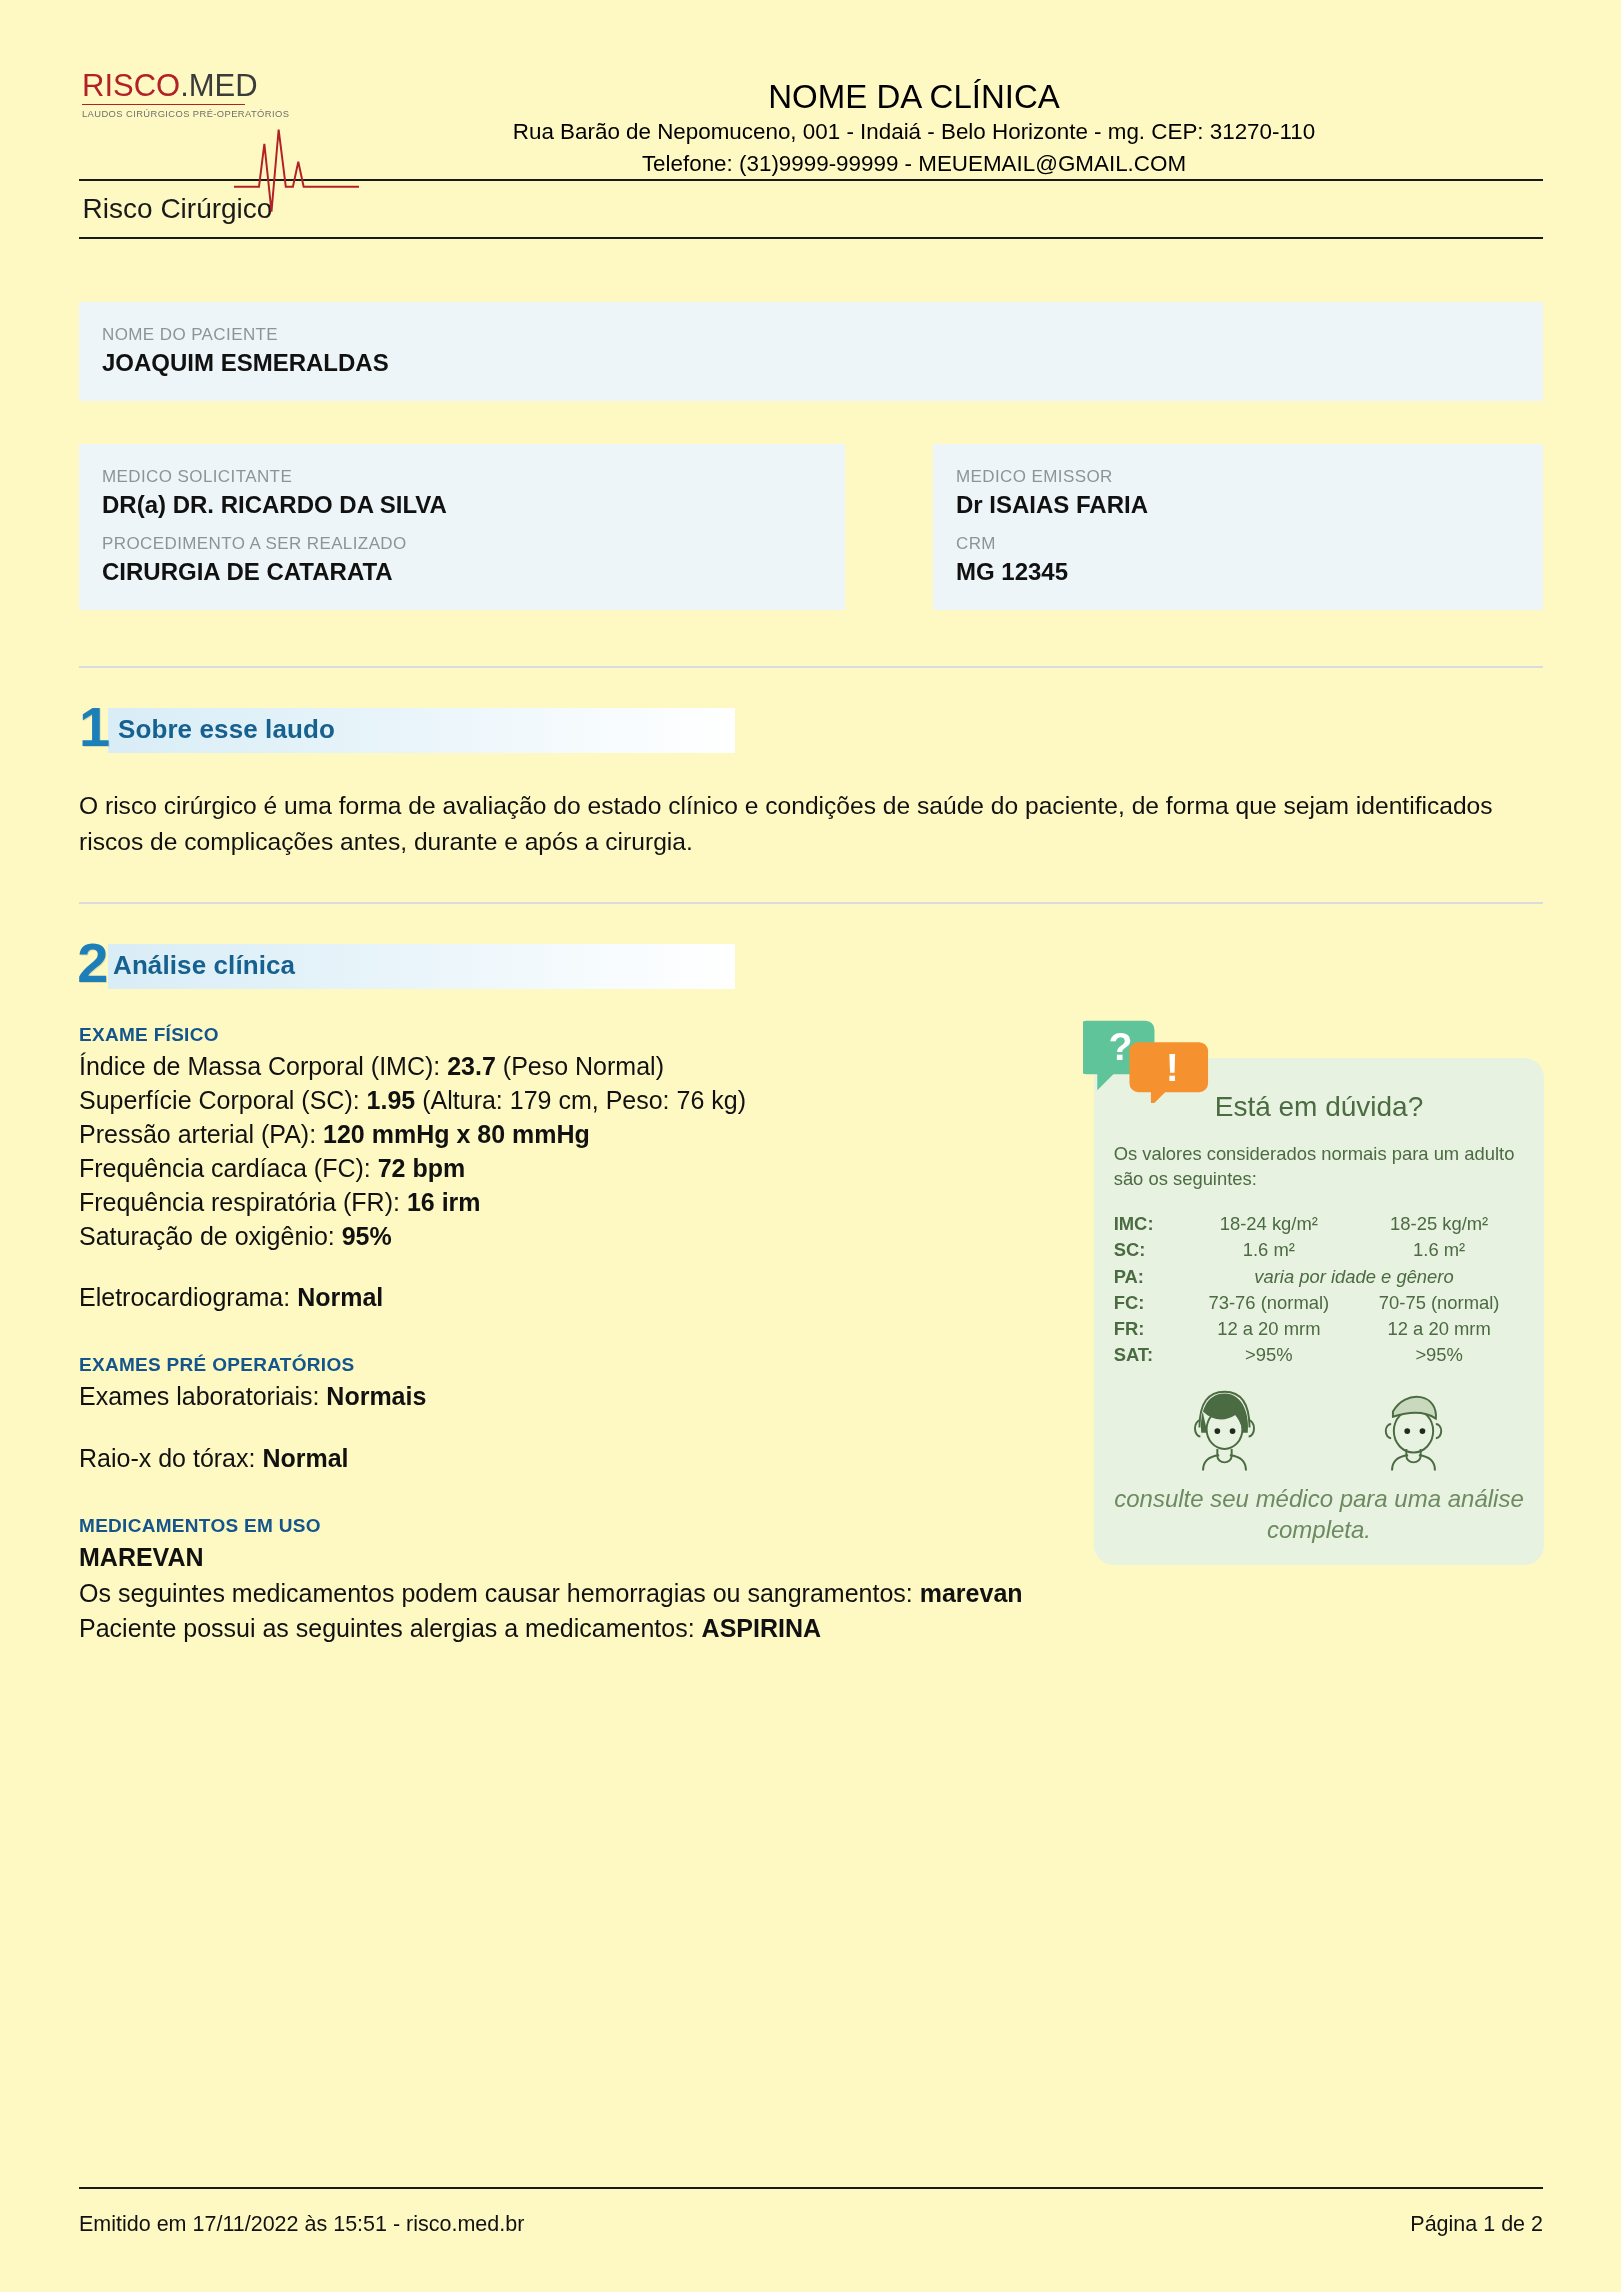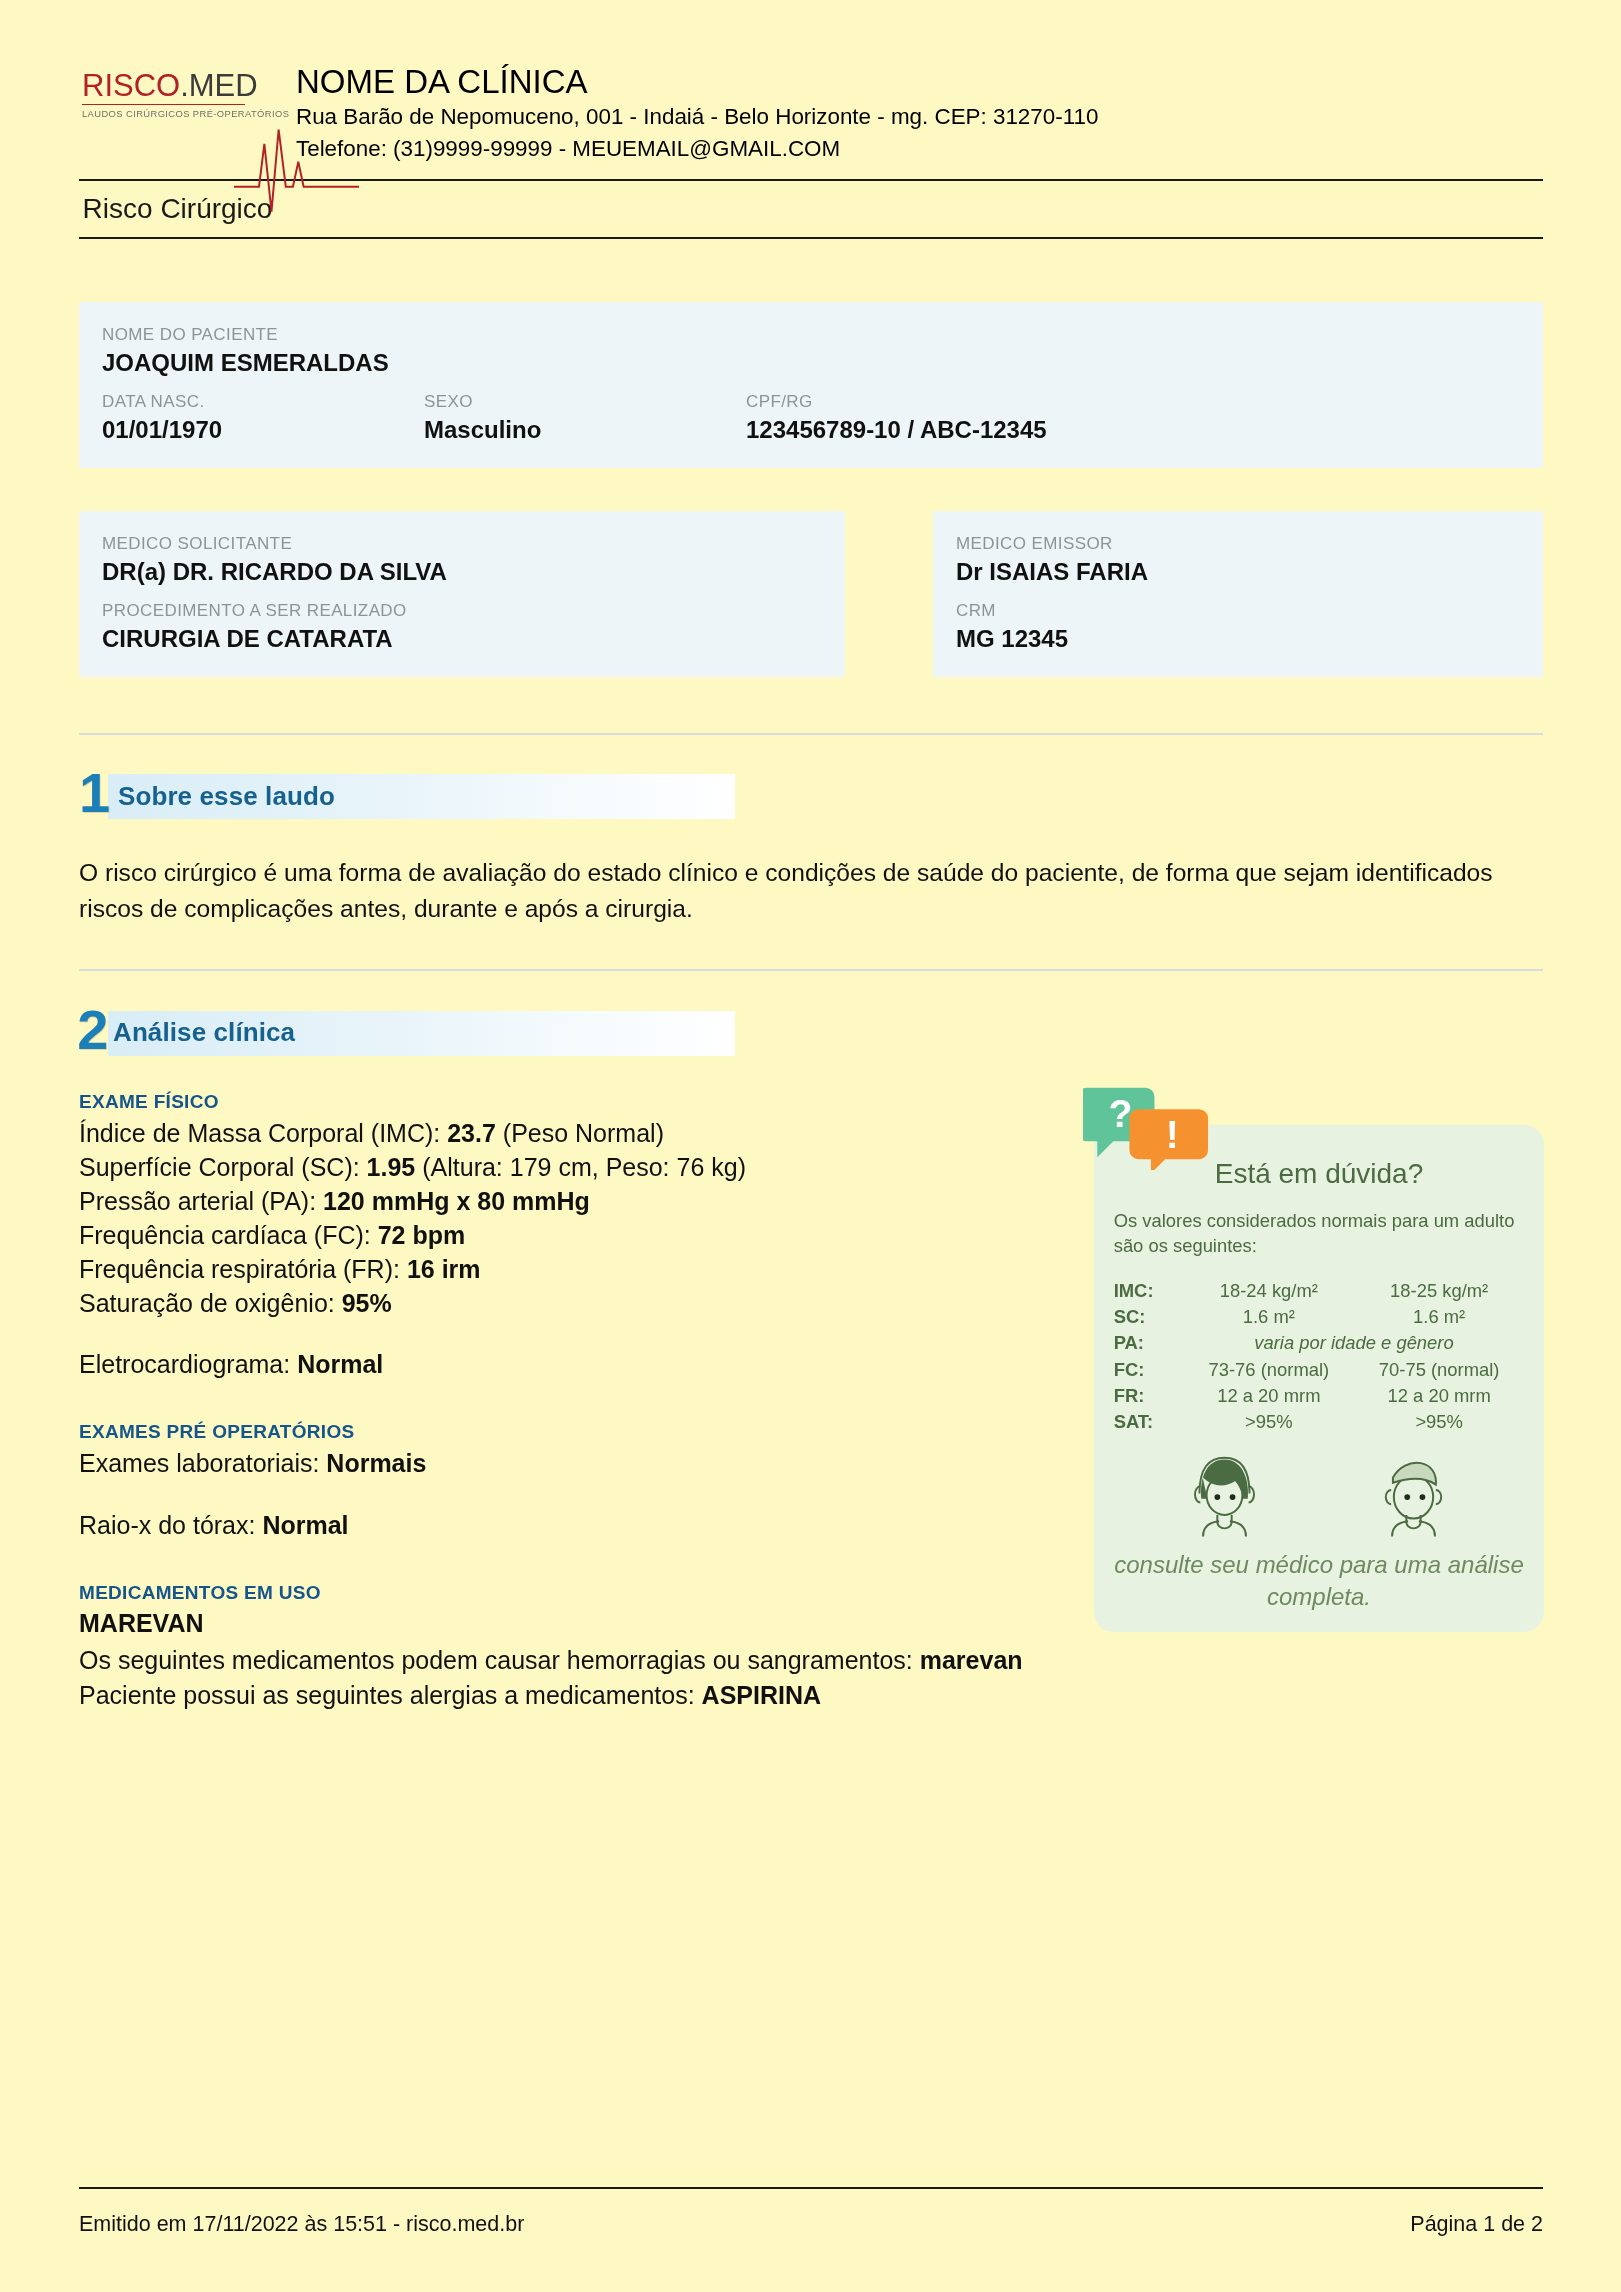--- a/index.html
+++ b/index.html
@@ -58,21 +58,22 @@
   .logo-ecg {
     position: absolute;
     left: 152px;
     top: 52px;
   }
 
   .clinic-block {
     position: absolute;
     left: 296px;
     right: 90px;
-    top: 63px;
+    top: 78px;
+    text-align: center;
   }
   .clinic-name {
     font-size: 33px;
     line-height: 1.15;
     color: #000;
   }
   .clinic-line {
     font-size: 22.4px;
     line-height: 1.42;
     color: #000;
@@ -346,34 +347,20 @@
 
   <div class="title-rule-top"></div>
   <div class="doc-title">Risco Cirúrgico</div>
   <div class="title-rule-bottom"></div>
 
   <div class="cards-area">
 
     <div class="card patient-card">
       <div class="card-label">NOME DO PACIENTE</div>
       <div class="card-value">JOAQUIM ESMERALDAS</div>
-      <div class="patient-grid">
-        <div class="col-dob">
-          <div class="card-label">DATA NASC.</div>
-          <div class="card-value">01/01/1970</div>
-        </div>
-        <div class="col-sex">
-          <div class="card-label">SEXO</div>
-          <div class="card-value">Masculino</div>
-        </div>
-        <div class="col-cpf">
-          <div class="card-label">CPF/RG</div>
-          <div class="card-value">123456789-10 / ABC-12345</div>
-        </div>
-      </div>
     </div>
 
     <div class="doctors-row">
       <div class="card doctor-card-left">
         <div class="card-label">MEDICO SOLICITANTE</div>
         <div class="card-value">DR(a) DR. RICARDO DA SILVA</div>
         <div class="card-label">PROCEDIMENTO A SER REALIZADO</div>
         <div class="card-value">CIRURGIA DE CATARATA</div>
       </div>
       <div class="card doctor-card-right">

